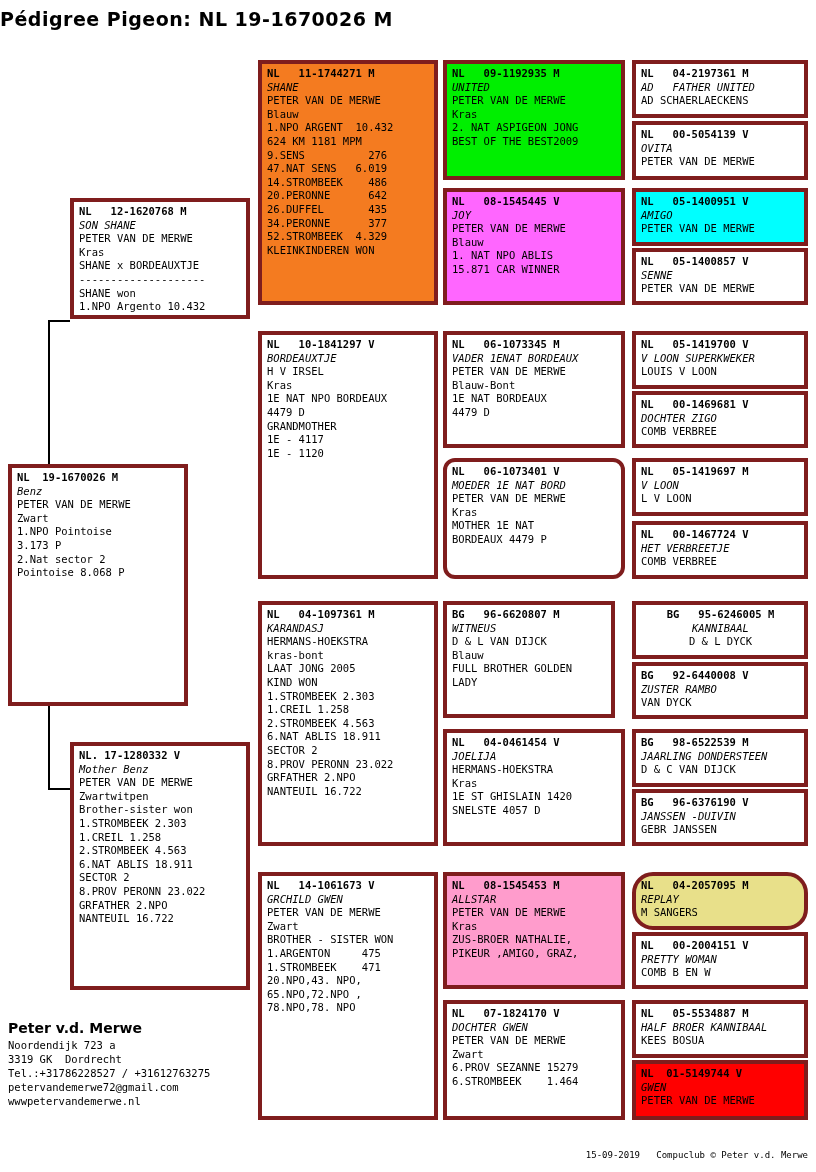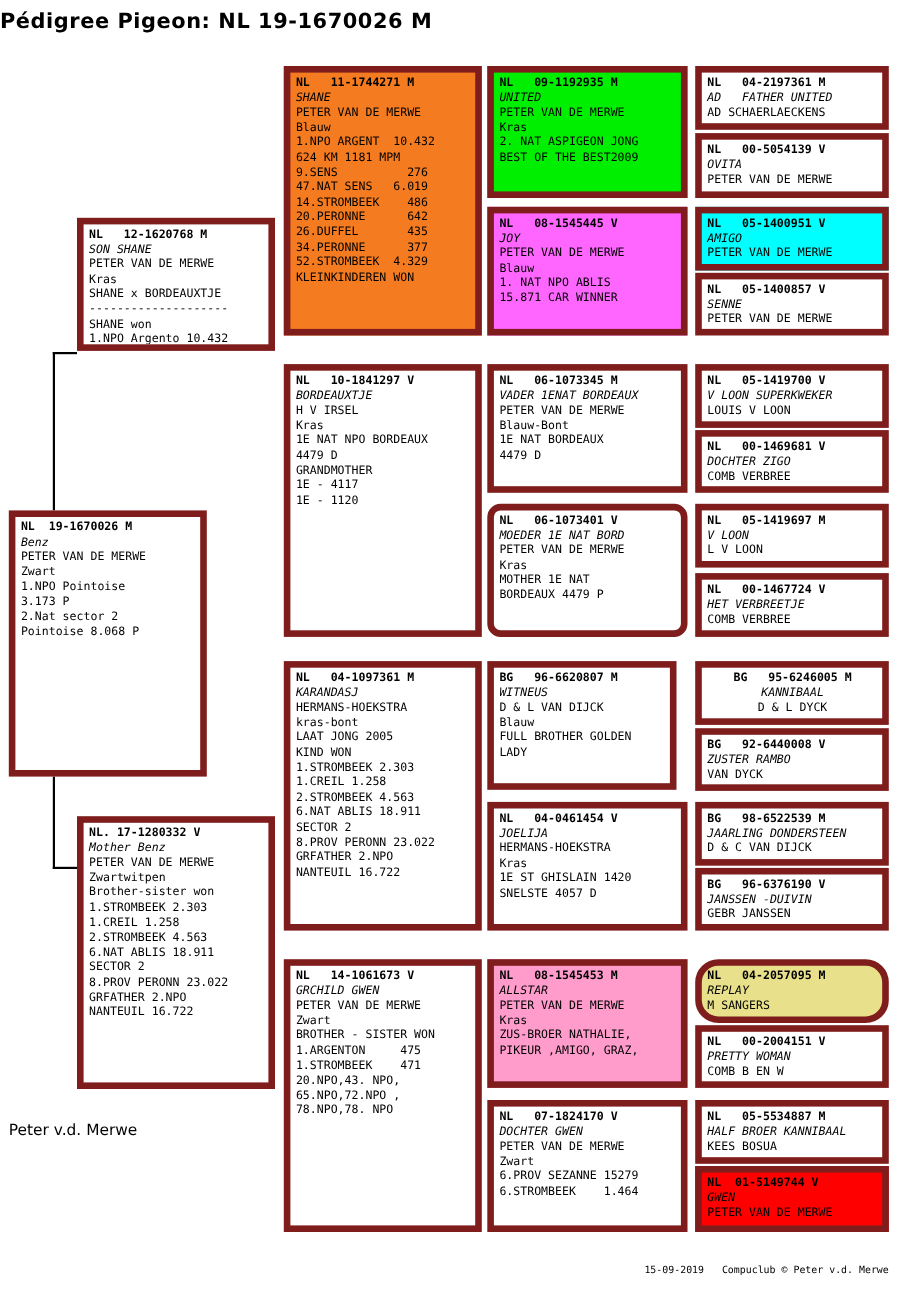--- a/index.html
+++ b/index.html
@@ -11,40 +11,40 @@
     overflow:hidden;
   }
   .title{
     position:absolute;top:8px;left:0;width:816px;text-align:left;
     font-family:"DejaVu Sans", sans-serif;
     font-size:19px;font-weight:bold;color:#000;
     letter-spacing:0.5px;
   }
   .box{
     position:absolute;
-    border:6px solid #7f1d1d;
+    border:4px solid #7f1d1d;
     box-sizing:border-box;
     background:#fff;
     padding:3px 4px 3px 5px;
     overflow:hidden;
   }
   .ln{
     font-size:10.5px;
     line-height:13.6px;
     white-space:pre;
     color:#000;
   }
   .ln.it{font-style:italic;}
   .ln.hd{font-weight:bold;}
   .foot{
     position:absolute;
     font-family:"DejaVu Sans Mono", monospace;
     color:#000;
   }
-  .foot .name{font-family:"DejaVu Sans", sans-serif;font-weight:normal;font-size:14px;line-height:20px;}
+  .foot .name{font-family:"DejaVu Sans", sans-serif;font-weight:bold;font-size:14px;line-height:20px;}
   .foot .addr{font-size:10.5px;line-height:14px;white-space:pre;}
   .credit{
     position:absolute;right:8px;bottom:12px;
     font-size:9px;color:#000;white-space:pre;
   }
   
   .hline{position:absolute;background:#000;height:2px;}
   .vline{position:absolute;background:#000;width:2px;}
 </style>
 </head>
@@ -307,15 +307,20 @@
   <div class="ln">KEES BOSUA</div>
 </div>
 <div class="box" style="left:632px;top:1060px;width:176px;height:60px;background:#ff0000;">
   <div class="ln hd">NL  01-5149744 V</div>
   <div class="ln it">GWEN</div>
   <div class="ln">PETER VAN DE MERWE</div>
 </div>
 
 <div class="foot" style="left:8px;top:1018px;width:250px;">
   <div class="name">Peter v.d. Merwe</div>
+  <div class="addr">Noordendijk 723 a
+3319 GK  Dordrecht
+Tel.:+31786228527 / +31612763275
+petervandemerwe72@gmail.com
+wwwpetervandemerwe.nl</div>
 </div>
 
 <div class="credit">15-09-2019   Compuclub © Peter v.d. Merwe</div>
 
 </body></html>

